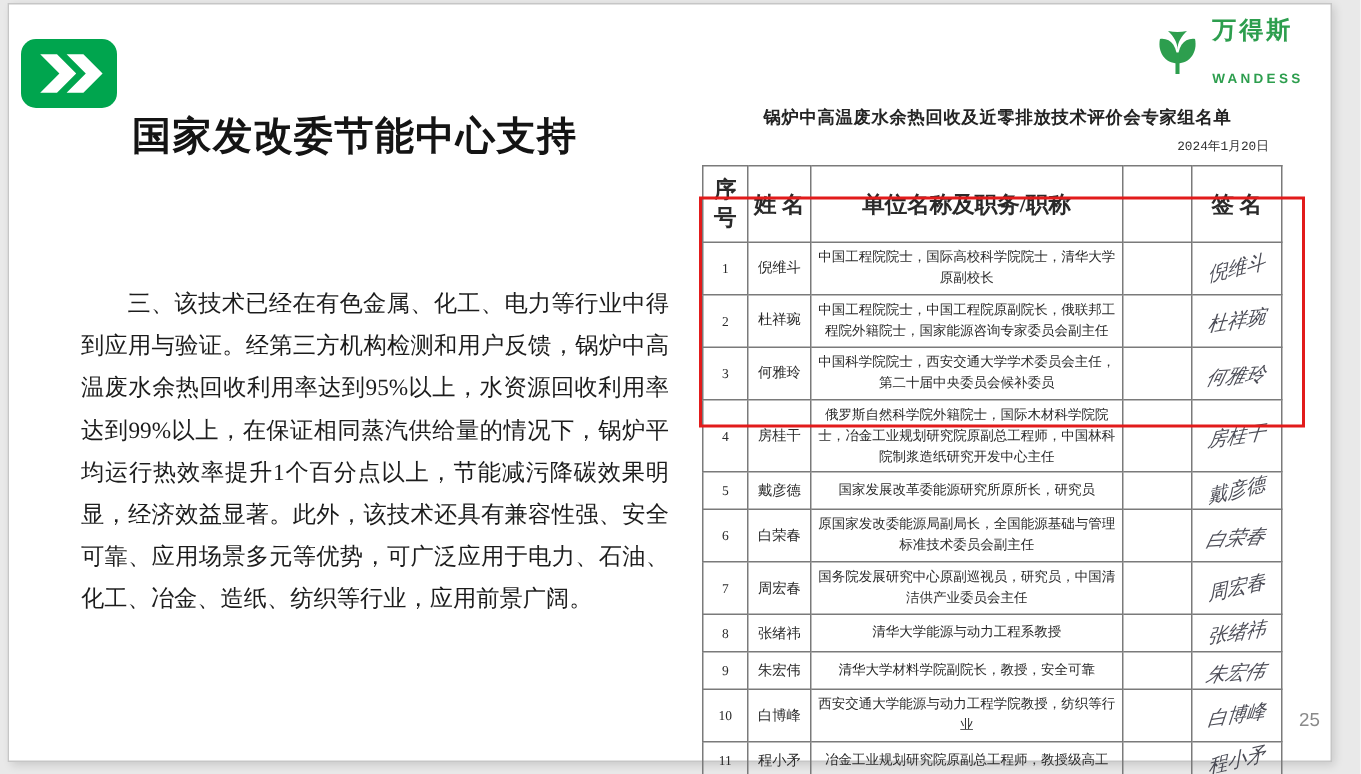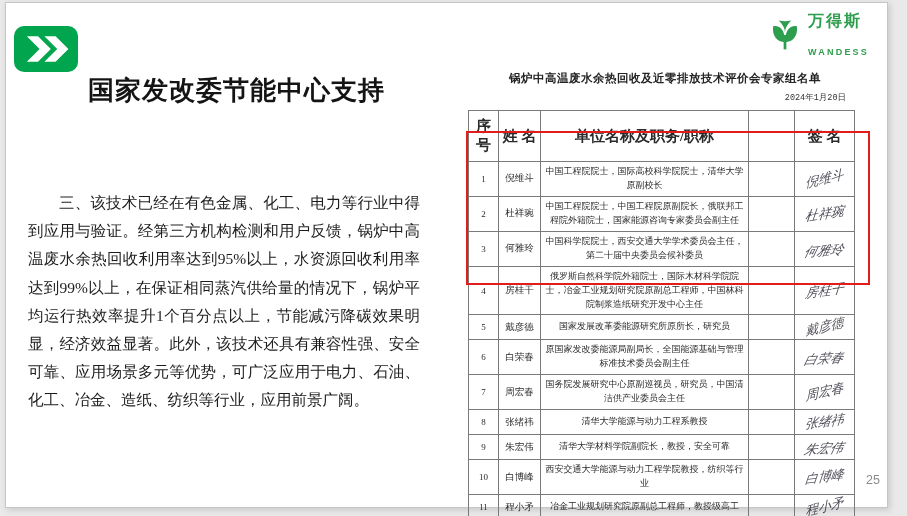--- a/index.html
+++ b/index.html
@@ -25,21 +25,21 @@
   }
   
   .logo{
     position:absolute;right:18px;top:10px;display:flex;align-items:center;gap:5px;justify-content:center;
   }
   .logo-txt{display:flex;flex-direction:column;line-height:1;}
   .logo-cn{font-size:16px;font-weight:bold;color:#2d9e4e;letter-spacing:2px;}
   .logo-en{font-size:9px;font-weight:bold;color:#2d9e4e;letter-spacing:2.2px;margin-top:19px;}
   
   .para{
-    position:absolute;left:22px;top:186px;width:392px;
+    position:absolute;left:48px;top:186px;width:392px;
     font-family:"Liberation Serif", serif;
     font-size:15.5px;line-height:1.82;color:#1c1c1c;
     text-align:justify;text-indent:2em;
   }
   
   .doc{
     position:absolute;left:458px;top:58px;width:402px;height:444px;
     font-family:"Liberation Serif", serif;color:#242424;
   }
   .doc-title{

